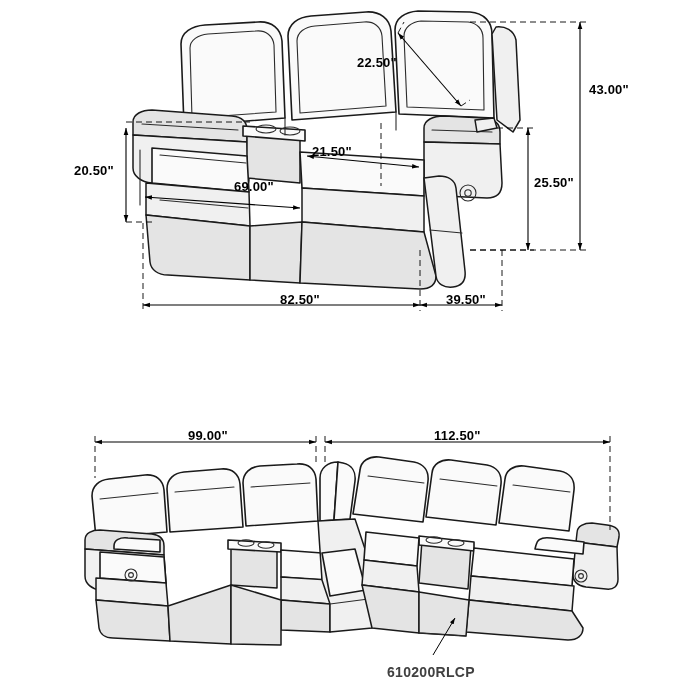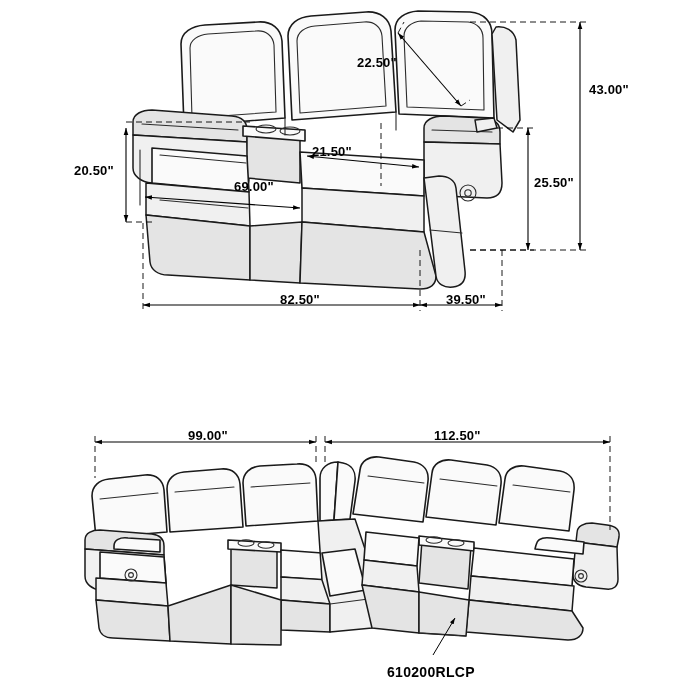--- a/index.html
+++ b/index.html
@@ -34,21 +34,21 @@
     font-weight: bold;
     color: #000000;
     white-space: nowrap;
     letter-spacing: 0.2px;
   }
   .partlabel {
     position: absolute;
     font-family: "Liberation Sans", sans-serif;
     font-size: 14px;
     font-weight: bold;
-    color: #000000;
+    color: #404040;
     white-space: nowrap;
     letter-spacing: 0.3px;
   }
   .sofa-thin {
     fill: none;
     stroke: #2b2b2b;
     stroke-width: 1.1;
     stroke-linejoin: round;
     stroke-linecap: round;
   }

